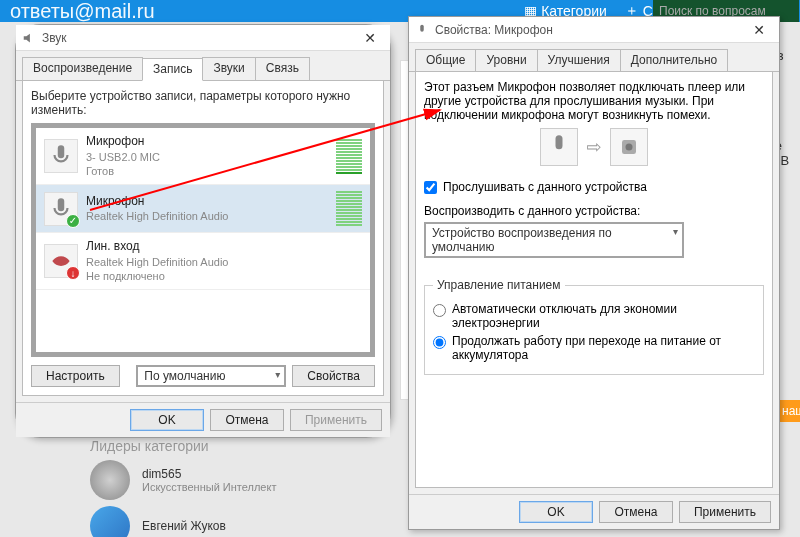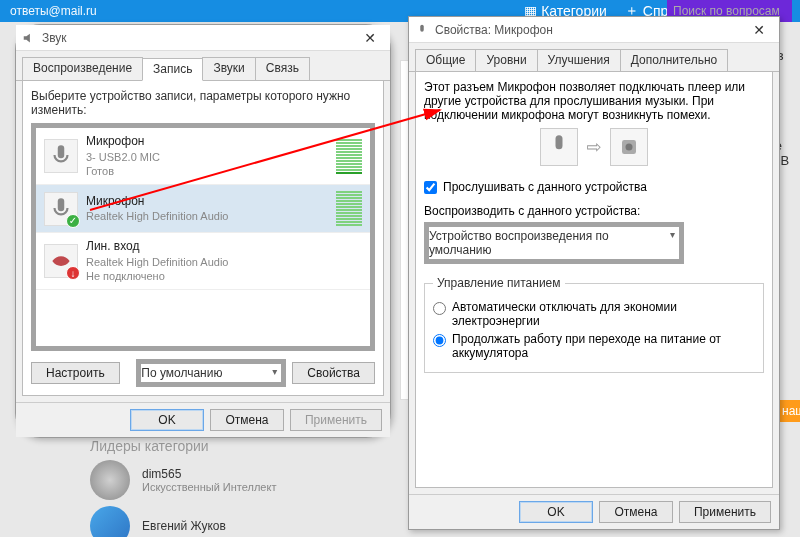--- a/index.html
+++ b/index.html
@@ -17,28 +17,28 @@
     position: absolute;
     top: 0; left: 0; right: 0;
     height: 22px;
     background: #168de2;
     color: #fff;
     display: flex;
     align-items: center;
     padding: 0 10px;
     font-size: 14px;
   }
-  .topbar .brand { font-size: 12px; opacity: .95; }
+  .topbar .brand { font-size: 20px; opacity: .95; }
   .topbar .navlinks { margin-left: auto; display: flex; gap: 18px; align-items: center; }
   .topbar .navlinks span { display: inline-flex; align-items: center; gap: 4px; }
   .searchbox {
     position: absolute;
-    top: 0; right: 8px;
-    height: 22px; width: 125px;
-    background: #6d28d9;
+    top: 0; right: 1px;
+    height: 22px; width: 146px;
+    background: #14532d;
     padding: 2px 6px;
     font-size: 12px;
     color: #aaa;
     display: flex; align-items: center;
   }
 
   
   .bg-card {
     position: absolute;
     background: #fff;
@@ -143,22 +143,22 @@
 
   .rowbtns { display:flex; gap:6px; margin-top:8px; align-items:center; }
   .btn {
     background:#e9e9e9; border:1px solid #adadad;
     padding:3px 14px; font-size:12px; color:#222;
     min-width:74px; text-align:center;
   }
   .btn.primary { border-color:#6aa7e8; box-shadow: inset 0 0 0 1px #bcd7f2; }
   .btn:disabled, .btn.disabled { color:#999; }
   .combo {
-    border:5px solid #a3a3a3; background:#fff;
-    padding:2px 18px 2px 0; position:relative; font-size:12px;
+    border:2px solid #a3a3a3; background:#fff;
+    padding:2px 18px 2px 6px; position:relative; font-size:12px;
     color:#333; min-width:150px;
   }
   .combo::after { content:"▾"; position:absolute; right:4px; top:2px; font-size:10px; color:#666; }
 
   .dlgfoot {
     display:flex; justify-content:flex-end; gap:6px;
     padding:6px 8px; border-top:1px solid #ccc; background:#f0f0f0;
   }
 
   
@@ -365,21 +365,21 @@
     </div>
 
     <div class="checkbox-row">
       <input type="checkbox" checked="" style="">
       <span>Прослушивать с данного устройства</span>
     </div>
 
     <div style="margin-bottom:4px;">Воспроизводить с данного устройства:</div>
     <div class="combo" style="width:260px;">Устройство воспроизведения по умолчанию</div>
 
-    <fieldset class="grp" style="margin-top:12px;">
+    <fieldset class="grp" style="margin-top:20px;">
       <legend>Управление питанием</legend>
       <div class="radio-row">
         <input type="radio" name="pw" style="">
         <span>Автоматически отключать для экономии электроэнергии</span>
       </div>
       <div class="radio-row">
         <input type="radio" name="pw" checked="" style="">
         <span>Продолжать работу при переходе на питание от аккумулятора</span>
       </div>
     </fieldset>

